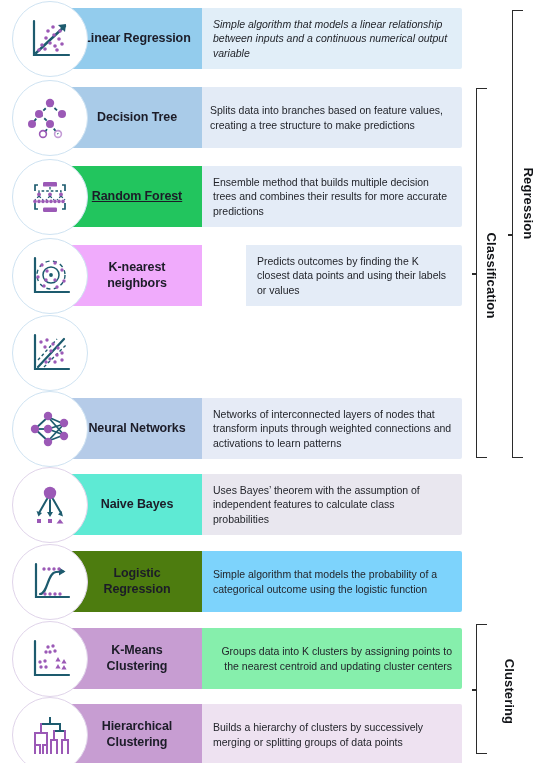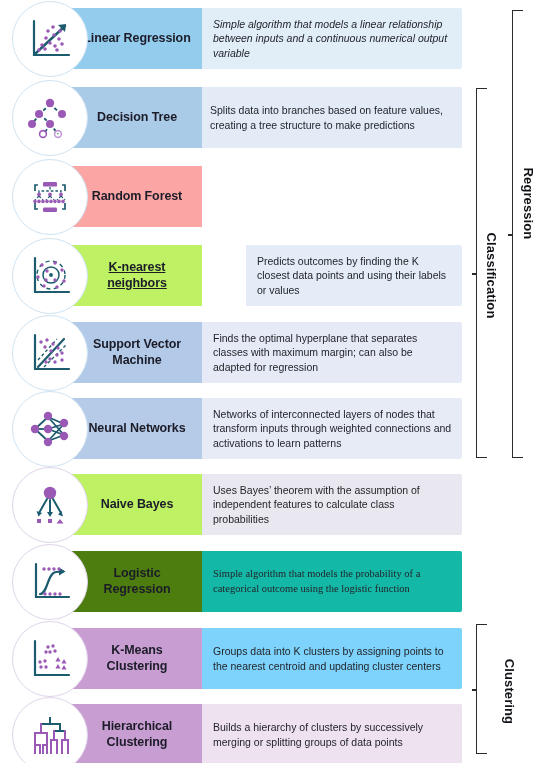--- a/index.html
+++ b/index.html
@@ -166,21 +166,22 @@
             <circle cx="26" cy="32" r="4"></circle>
           </g>
           <circle cx="19" cy="42" r="3.4" fill="none" stroke="#9b59b6" stroke-width="1.6"></circle>
           <circle cx="34" cy="42" r="3.4" fill="none" stroke="#c49bd6" stroke-width="1.6"></circle>
         </svg>
       </div>
     </div>
 
     <div class="row" style="top:158px;height:77px;">
       <div class="row-bars">
-        <div class="name-cell" style="background:#fca5a5;">Random Forest</div>
+        <div class="name-cell" style="background:#22c55e;text-decoration:underline;">Random Forest</div>
+        <div class="desc-cell" style="background:#e4ecf7;">Ensemble method that builds multiple decision trees and combines their results for more accurate predictions</div>
       </div>
       <div class="badge" style="top:1px;border:1.4px solid #cfe3f2;">
         <svg width="52" height="52" viewBox="0 0 52 52">
           <g stroke="#1d5b6e" stroke-width="1.7" fill="none">
             <path d="M14 14 L11 14 L11 20"></path>
               <path d="M38 14 L41 14 L41 20"></path>
             <path d="M11 32 L11 38 L14 38"></path>
               <path d="M41 32 L41 38 L38 38"></path>
           </g>
           <rect x="19" y="11" width="14" height="4.6" rx="1.2" fill="#9b59b6"></rect>
@@ -207,21 +208,21 @@
               <circle cx="31" cy="30.4" r="1.8"></circle>
             <circle cx="35" cy="30.4" r="1.8"></circle>
               <circle cx="39" cy="30.4" r="1.8"></circle>
           </g>
         </svg>
       </div>
     </div>
 
     <div class="row" style="top:237px;height:77px;">
       <div class="row-bars">
-        <div class="name-cell" style="background:#bef264;text-decoration:underline;">K-nearest neighbors</div>
+        <div class="name-cell" style="background:#f0abfc;">K-nearest neighbors</div>
         <div class="desc-cell" style="background:#e4ecf7;margin-left:44px;">Predicts outcomes by finding the K closest data points and using their labels or values</div>
       </div>
       <div class="badge" style="top:1px;border:1.4px solid #cfe3f2;">
         <svg width="52" height="52" viewBox="0 0 52 52">
           <path d="M11 8 L11 42 L45 42" fill="none" stroke="#1d5b6e" stroke-width="2.2" stroke-linecap="round"></path>
           <circle cx="27" cy="25" r="8" fill="none" stroke="#1d5b6e" stroke-width="1.5"></circle>
           <circle cx="27" cy="25" r="14" fill="none" stroke="#1d5b6e" stroke-width="1.4" stroke-dasharray="4 3.5"></circle>
           <circle cx="27" cy="25" r="1.9" fill="#1d5b6e"></circle>
           <g fill="#9b59b6">
             <circle cx="18" cy="15" r="1.7"></circle>
@@ -233,24 +234,20 @@
             <circle cx="14" cy="27" r="1.7"></circle>
               <circle cx="23" cy="21" r="1.7"></circle>
             <circle cx="31" cy="30" r="1.7"></circle>
               <circle cx="22" cy="30" r="1.7"></circle>
           </g>
         </svg>
       </div>
     </div>
 
     <div class="row" style="top:314px;height:77px;">
-      <div class="row-bars">
-        <div class="name-cell" style="background:#b2cae8;">Support Vector Machine</div>
-        <div class="desc-cell" style="background:#e5eaf6;">Finds the optimal hyperplane that separates classes with maximum margin; can also be adapted for regression</div>
-      </div>
       <div class="badge" style="top:1px;border:1.4px solid #cfe3f2;">
         <svg width="52" height="52" viewBox="0 0 52 52">
           <path d="M11 8 L11 42 L45 42" fill="none" stroke="#1d5b6e" stroke-width="2.2" stroke-linecap="round"></path>
           <path d="M14 40 L40 12" fill="none" stroke="#1d5b6e" stroke-width="2.2" stroke-linecap="round"></path>
           <path d="M14 33 L33 12" fill="none" stroke="#1d5b6e" stroke-width="1.4" stroke-dasharray="3 2.5"></path>
           <path d="M20 40 L42 18" fill="none" stroke="#1d5b6e" stroke-width="1.4" stroke-dasharray="3 2.5"></path>
           <g fill="#9b59b6">
             <circle cx="17" cy="15" r="1.7"></circle>
               <circle cx="23" cy="13" r="1.7"></circle>
             <circle cx="29" cy="17" r="1.7"></circle>
@@ -293,21 +290,21 @@
               <circle cx="24" cy="39" r="4.2"></circle>
             <circle cx="40" cy="20" r="4.2"></circle>
               <circle cx="40" cy="33" r="4.2"></circle>
           </g>
         </svg>
       </div>
     </div>
 
     <div class="row" style="top:466px;height:77px;">
       <div class="row-bars">
-        <div class="name-cell" style="background:#bef264;">Naive Bayes</div>
+        <div class="name-cell" style="background:#5eead4;">Naive Bayes</div>
         <div class="desc-cell" style="background:#e9e7ef;">Uses Bayes’ theorem with the assumption of independent features to calculate class probabilities</div>
       </div>
       <div class="badge" style="top:1px;border:1.4px solid #e0d4ea;">
         <svg width="52" height="52" viewBox="0 0 52 52">
           <circle cx="26" cy="14" r="6.2" fill="#9b59b6"></circle>
           <g stroke="#1d5b6e" stroke-width="2" fill="none" stroke-linecap="round">
             <path d="M23 20 L15 34"></path>
               <path d="M26 21 L26 34"></path>
               <path d="M29 20 L37 34"></path>
           </g>
@@ -317,21 +314,21 @@
           <rect x="13" y="40" width="4" height="4" fill="#9b59b6"></rect>
           <rect x="24" y="40" width="4" height="4" fill="#9b59b6"></rect>
           <path d="M36 40 L39.5 44.5 L32.5 44.5 Z" fill="#9b59b6"></path>
         </svg>
       </div>
     </div>
 
     <div class="row" style="top:543px;height:77px;">
       <div class="row-bars">
         <div class="name-cell" style="background:#4d7c0f;">Logistic Regression</div>
-        <div class="desc-cell" style="background:#14b8a6;font-family:Liberation Serif, serif;">Simple algorithm that models the probability of a categorical outcome using the logistic function</div>
+        <div class="desc-cell" style="background:#7dd3fc;">Simple algorithm that models the probability of a categorical outcome using the logistic function</div>
       </div>
       <div class="badge" style="top:1px;border:1.4px solid #e0d4ea;">
         <svg width="52" height="52" viewBox="0 0 52 52">
           <path d="M12 8 L12 41 L45 41" fill="none" stroke="#1d5b6e" stroke-width="2.2" stroke-linecap="round"></path>
           <path d="M16 38 C 24 38, 23 17, 32 16 L39 15.5" fill="none" stroke="#1d5b6e" stroke-width="2.2" stroke-linecap="round"></path>
           <path d="M35 11.5 L41.5 15.5 L35 19.5 Z" fill="#1d5b6e"></path>
           <g fill="#9b59b6">
             <circle cx="20" cy="13" r="1.7"></circle>
               <circle cx="25" cy="13" r="1.7"></circle>
             <circle cx="30" cy="13" r="1.7"></circle>
@@ -341,21 +338,21 @@
             <circle cx="31" cy="38" r="1.7"></circle>
               <circle cx="36" cy="38" r="1.7"></circle>
           </g>
         </svg>
       </div>
     </div>
 
     <div class="row" style="top:620px;height:77px;">
       <div class="row-bars">
         <div class="name-cell" style="background:#c79dd2;">K-Means Clustering</div>
-        <div class="desc-cell" style="background:#7dd3fc;">Groups data into K clusters by assigning points to the nearest centroid and updating cluster centers</div>
+        <div class="desc-cell" style="background:#86efac;text-align:right;">Groups data into K clusters by assigning points to the nearest centroid and updating cluster centers</div>
       </div>
       <div class="badge" style="top:1px;border:1.4px solid #e0d4ea;">
         <svg width="52" height="52" viewBox="0 0 52 52">
           <path d="M11 8 L11 42 L45 42" fill="none" stroke="#1d5b6e" stroke-width="2.2" stroke-linecap="round"></path>
           <g fill="#9b59b6">
             <circle cx="24" cy="14" r="1.7"></circle>
               <circle cx="29" cy="13" r="1.7"></circle>
             <circle cx="26" cy="19" r="1.7"></circle>
               <circle cx="31" cy="18" r="1.7"></circle>
             <circle cx="22" cy="19" r="1.7"></circle>

